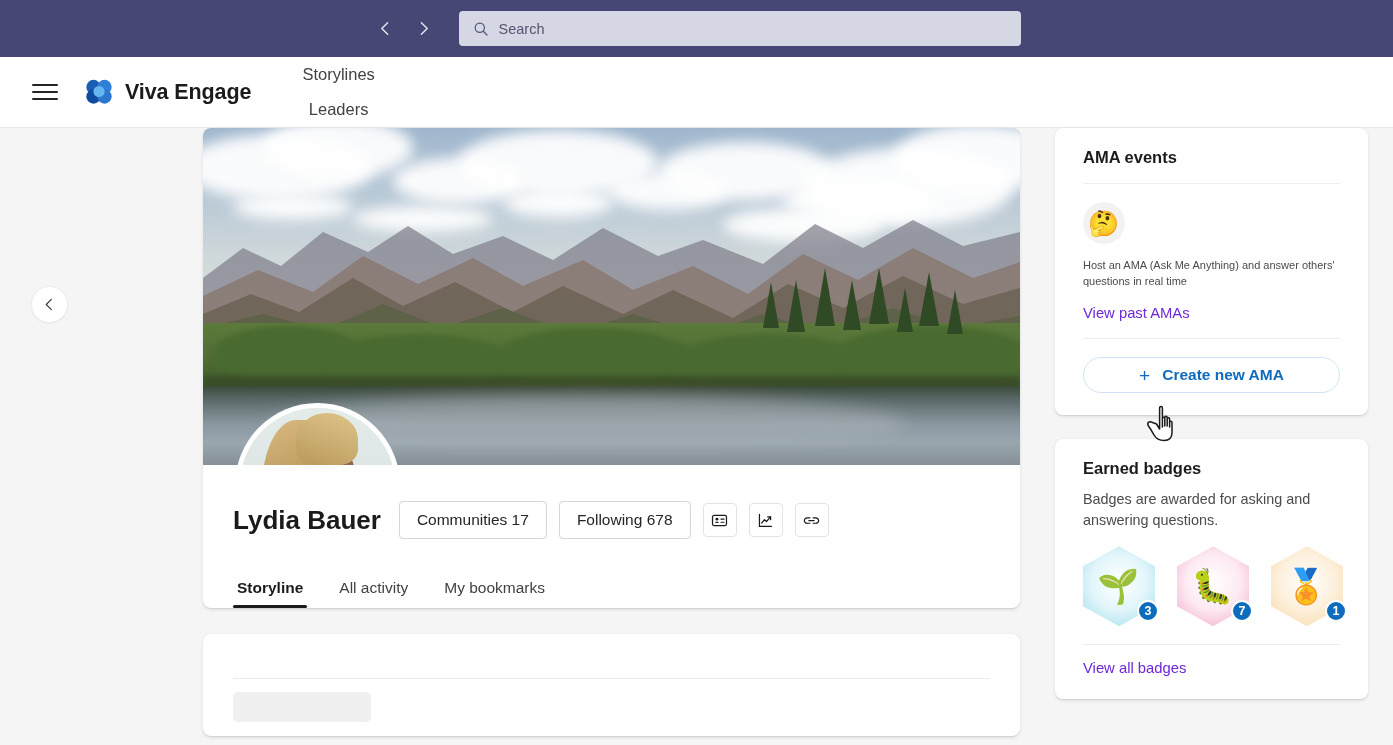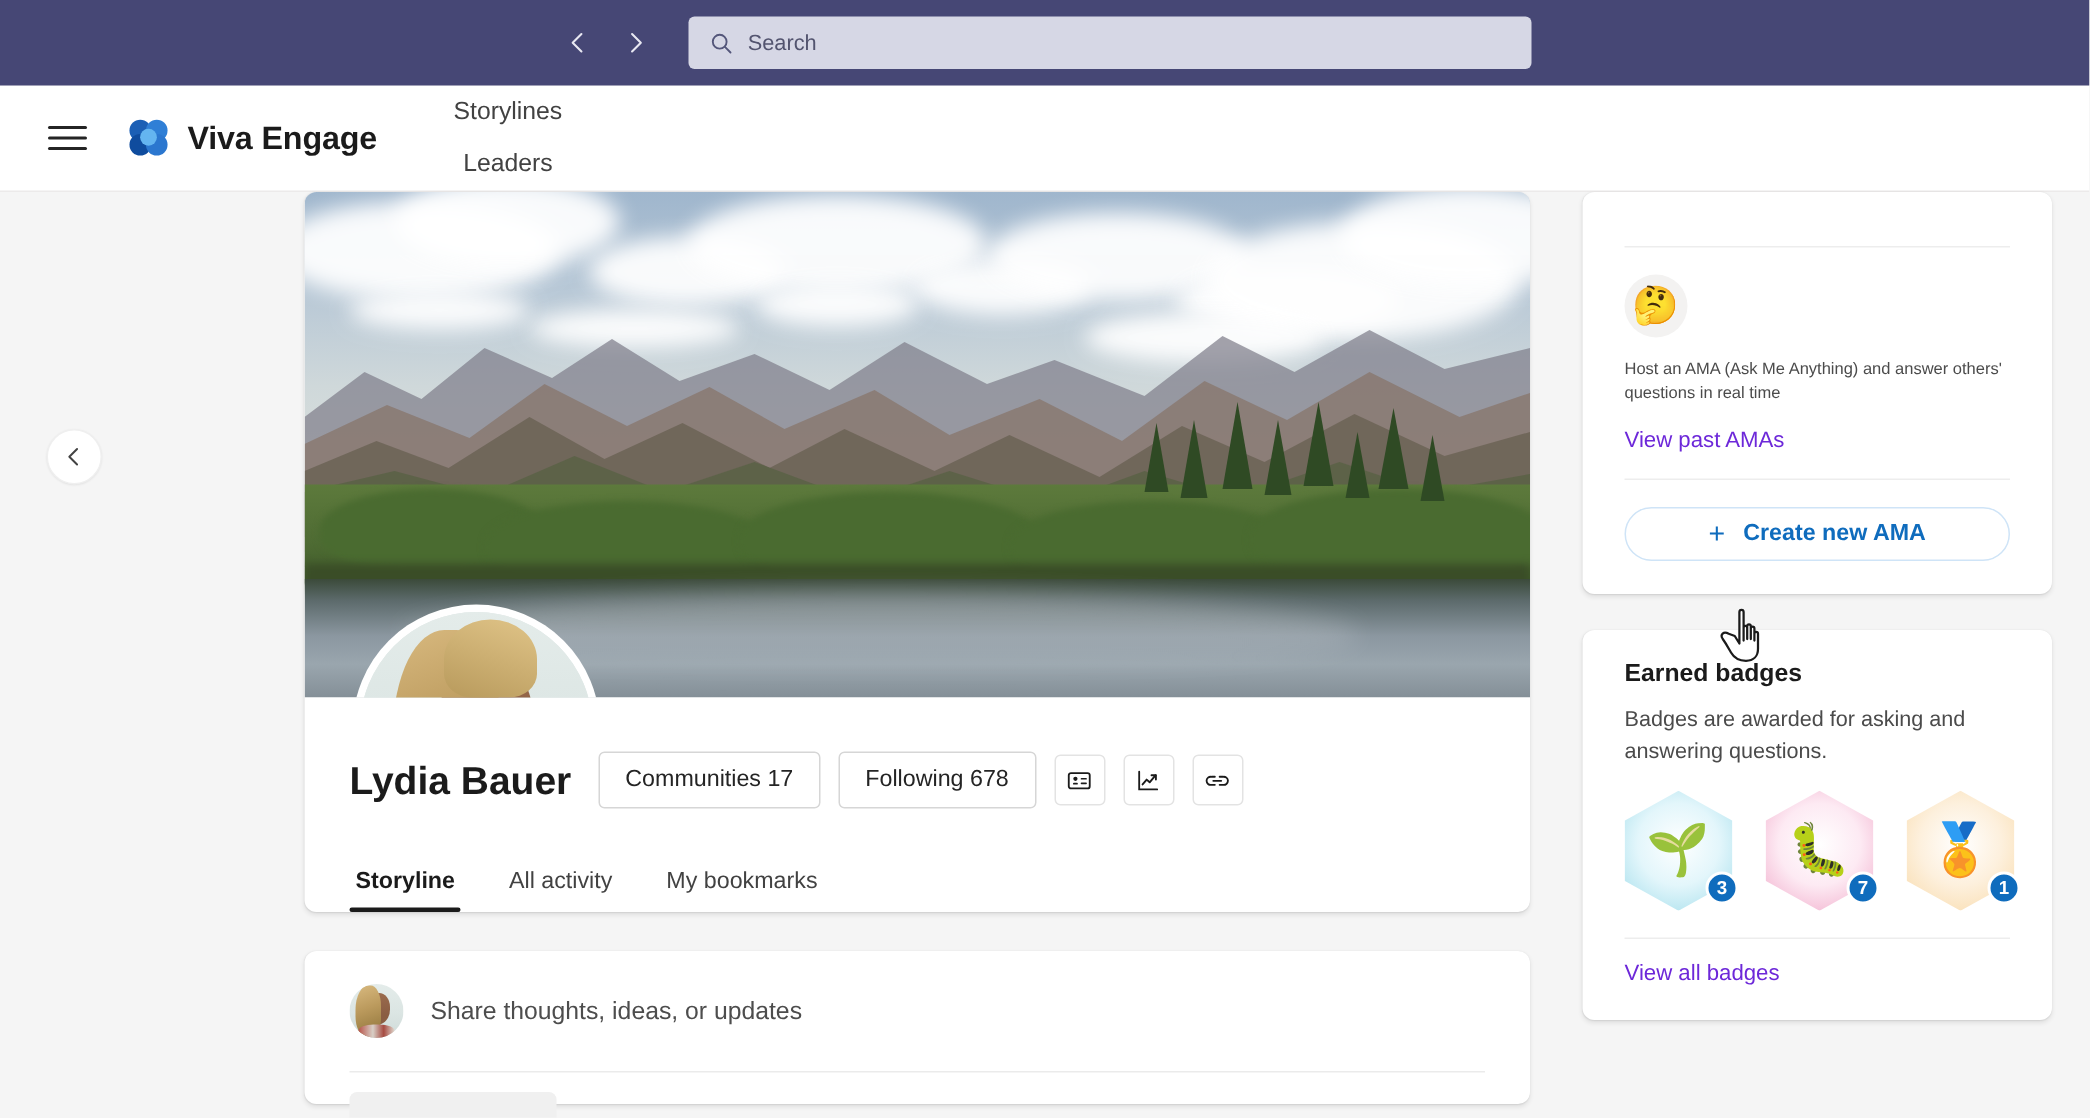--- a/index.html
+++ b/index.html
@@ -349,37 +349,29 @@
 
         <div class="tabs">
           <div class="tab active">Storyline</div>
           <div class="tab">All activity</div>
           <div class="tab">My bookmarks</div>
         </div>
       </div>
     </div>
 
     <div class="composer">
-      <div class="composer-top">
-        <div class="mini-avatar">
-          <div class="av-bg"></div>
-          <div class="av-face" style="left:30%;top:18%;width:44%;height:56%"></div>
-          <div class="av-hair" style="left:10%;top:4%;width:48%;height:94%"></div>
-          <div class="av-body" style="left:18%;height:26%"></div>
-        </div>
-        <div class="composer-ph">Share thoughts, ideas, or updates</div>
-      </div>
       <div class="composer-divider"></div>
       <div class="composer-btn"></div>
     </div>
   </div>
 
   <div class="right-col">
 
     <div class="card">
+      <div class="card-title">AMA events</div>
       <div class="hr"></div>
       <div class="ama-emoji">🤔</div>
       <div class="ama-text">Host an AMA (Ask Me Anything) and answer others' questions in real time</div>
       <a class="link">View past AMAs</a>
       <div class="hr"></div>
       <div class="create-btn">
         <span class="plus">+</span>
         <span>Create new AMA</span>
       </div>
     </div>

